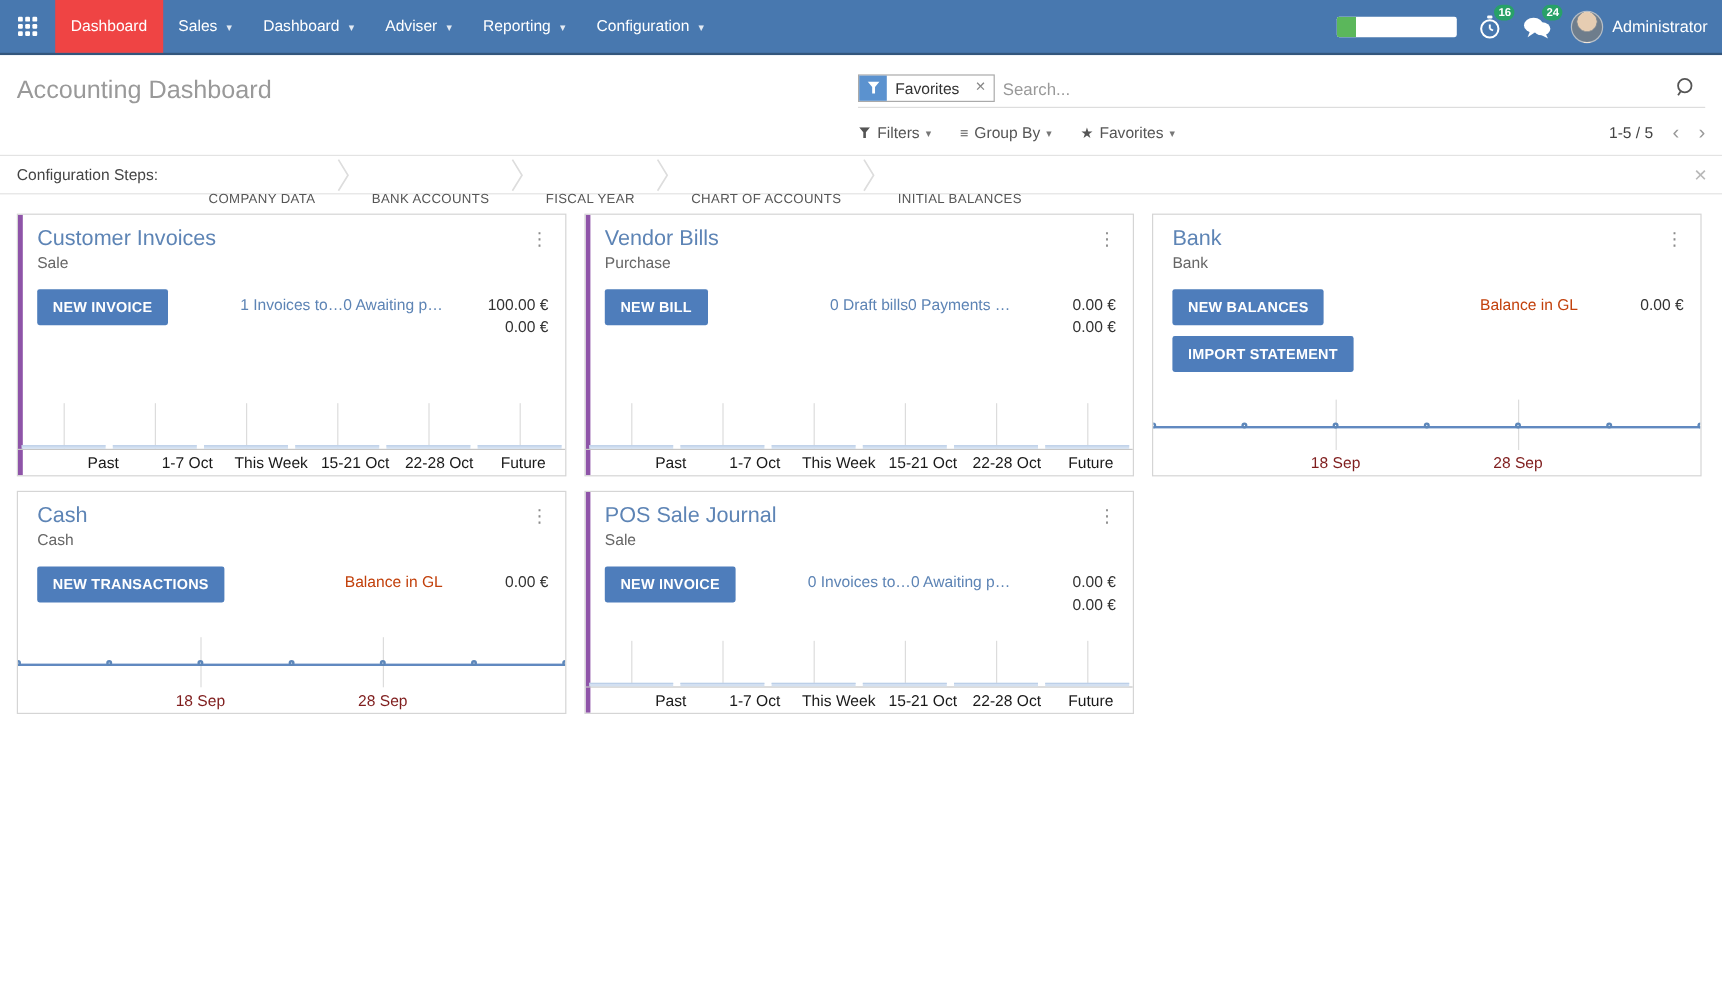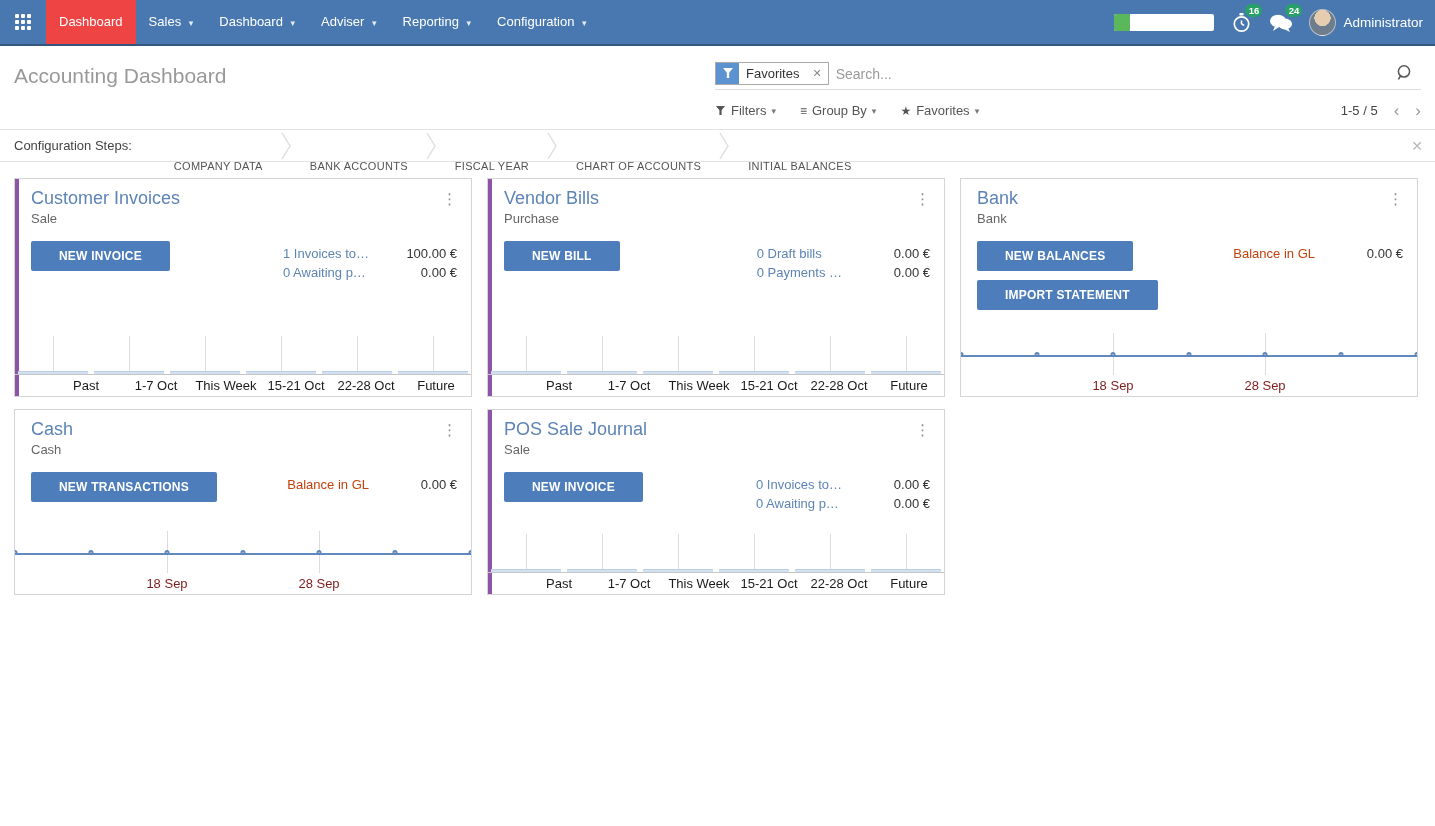--- a/index.html
+++ b/index.html
@@ -66,23 +66,23 @@
   .card.tall { height: 219px; }
   .card.short { height: 186px; }
   .card.accent::before { content: ""; position: absolute; left: 0; top: 0; bottom: 0; width: 4px; background: #8e54a8; }
   .card-head { padding: 9px 14px 0 16px; }
   .card-title { font-size: 18px; color: #5d84b5; cursor: pointer; display: inline-block; }
   .kebab { float: right; color: #8b8b8b; font-size: 15px; cursor: pointer; padding: 2px 4px; margin-right: -4px; }
   .card-subtitle { font-size: 13px; color: #666; margin-top: 2px; }
   .card-body { display: flex; align-items: flex-start; padding: 15px 14px 0 16px; flex: 1; }
   .btn-col { display: flex; flex-direction: column; align-items: flex-start; gap: 9px; }
   .o-btn { background: #4e7dbb; color: #fff; font-size: 12px; font-weight: bold; letter-spacing: .2px;
-    padding: 8px 28px; border: none; border-radius: 2px; cursor: pointer; font-family: inherit; white-space: nowrap; }
+    padding: 8px 13px; border: none; border-radius: 2px; cursor: pointer; font-family: inherit; white-space: nowrap; }
   .stats { display: flex; margin-left: auto; gap: 26px; font-size: 13px; line-height: 19px; padding-top: 3px; }
-  .stat-links { display: flex; flex-direction: column; }
+  .stat-links { display: flex; }
   .stat-links a { color: #5d84b5; text-decoration: none; cursor: pointer; white-space: nowrap; }
   .stat-label { color: #c2410c; }
   .stat-amounts { display: flex; flex-direction: column; text-align: right; color: #333; min-width: 62px; }
 
   
   .bar-chart { margin-top: auto; }
   .bar-plot { position: relative; height: 46px; border-bottom: 1px solid #c6c6c6; display: flex; }
   .bar-slot { flex: 1; position: relative; }
   .bar-tick { position: absolute; left: 50%; top: 7px; bottom: 0; width: 1px; background: #dcdcdc; }
   .bar-rect { position: absolute; left: 4%; right: 4%; bottom: 0; height: 3px; background: #d3e0f1; border-top: 1px solid #bccfe8; }

